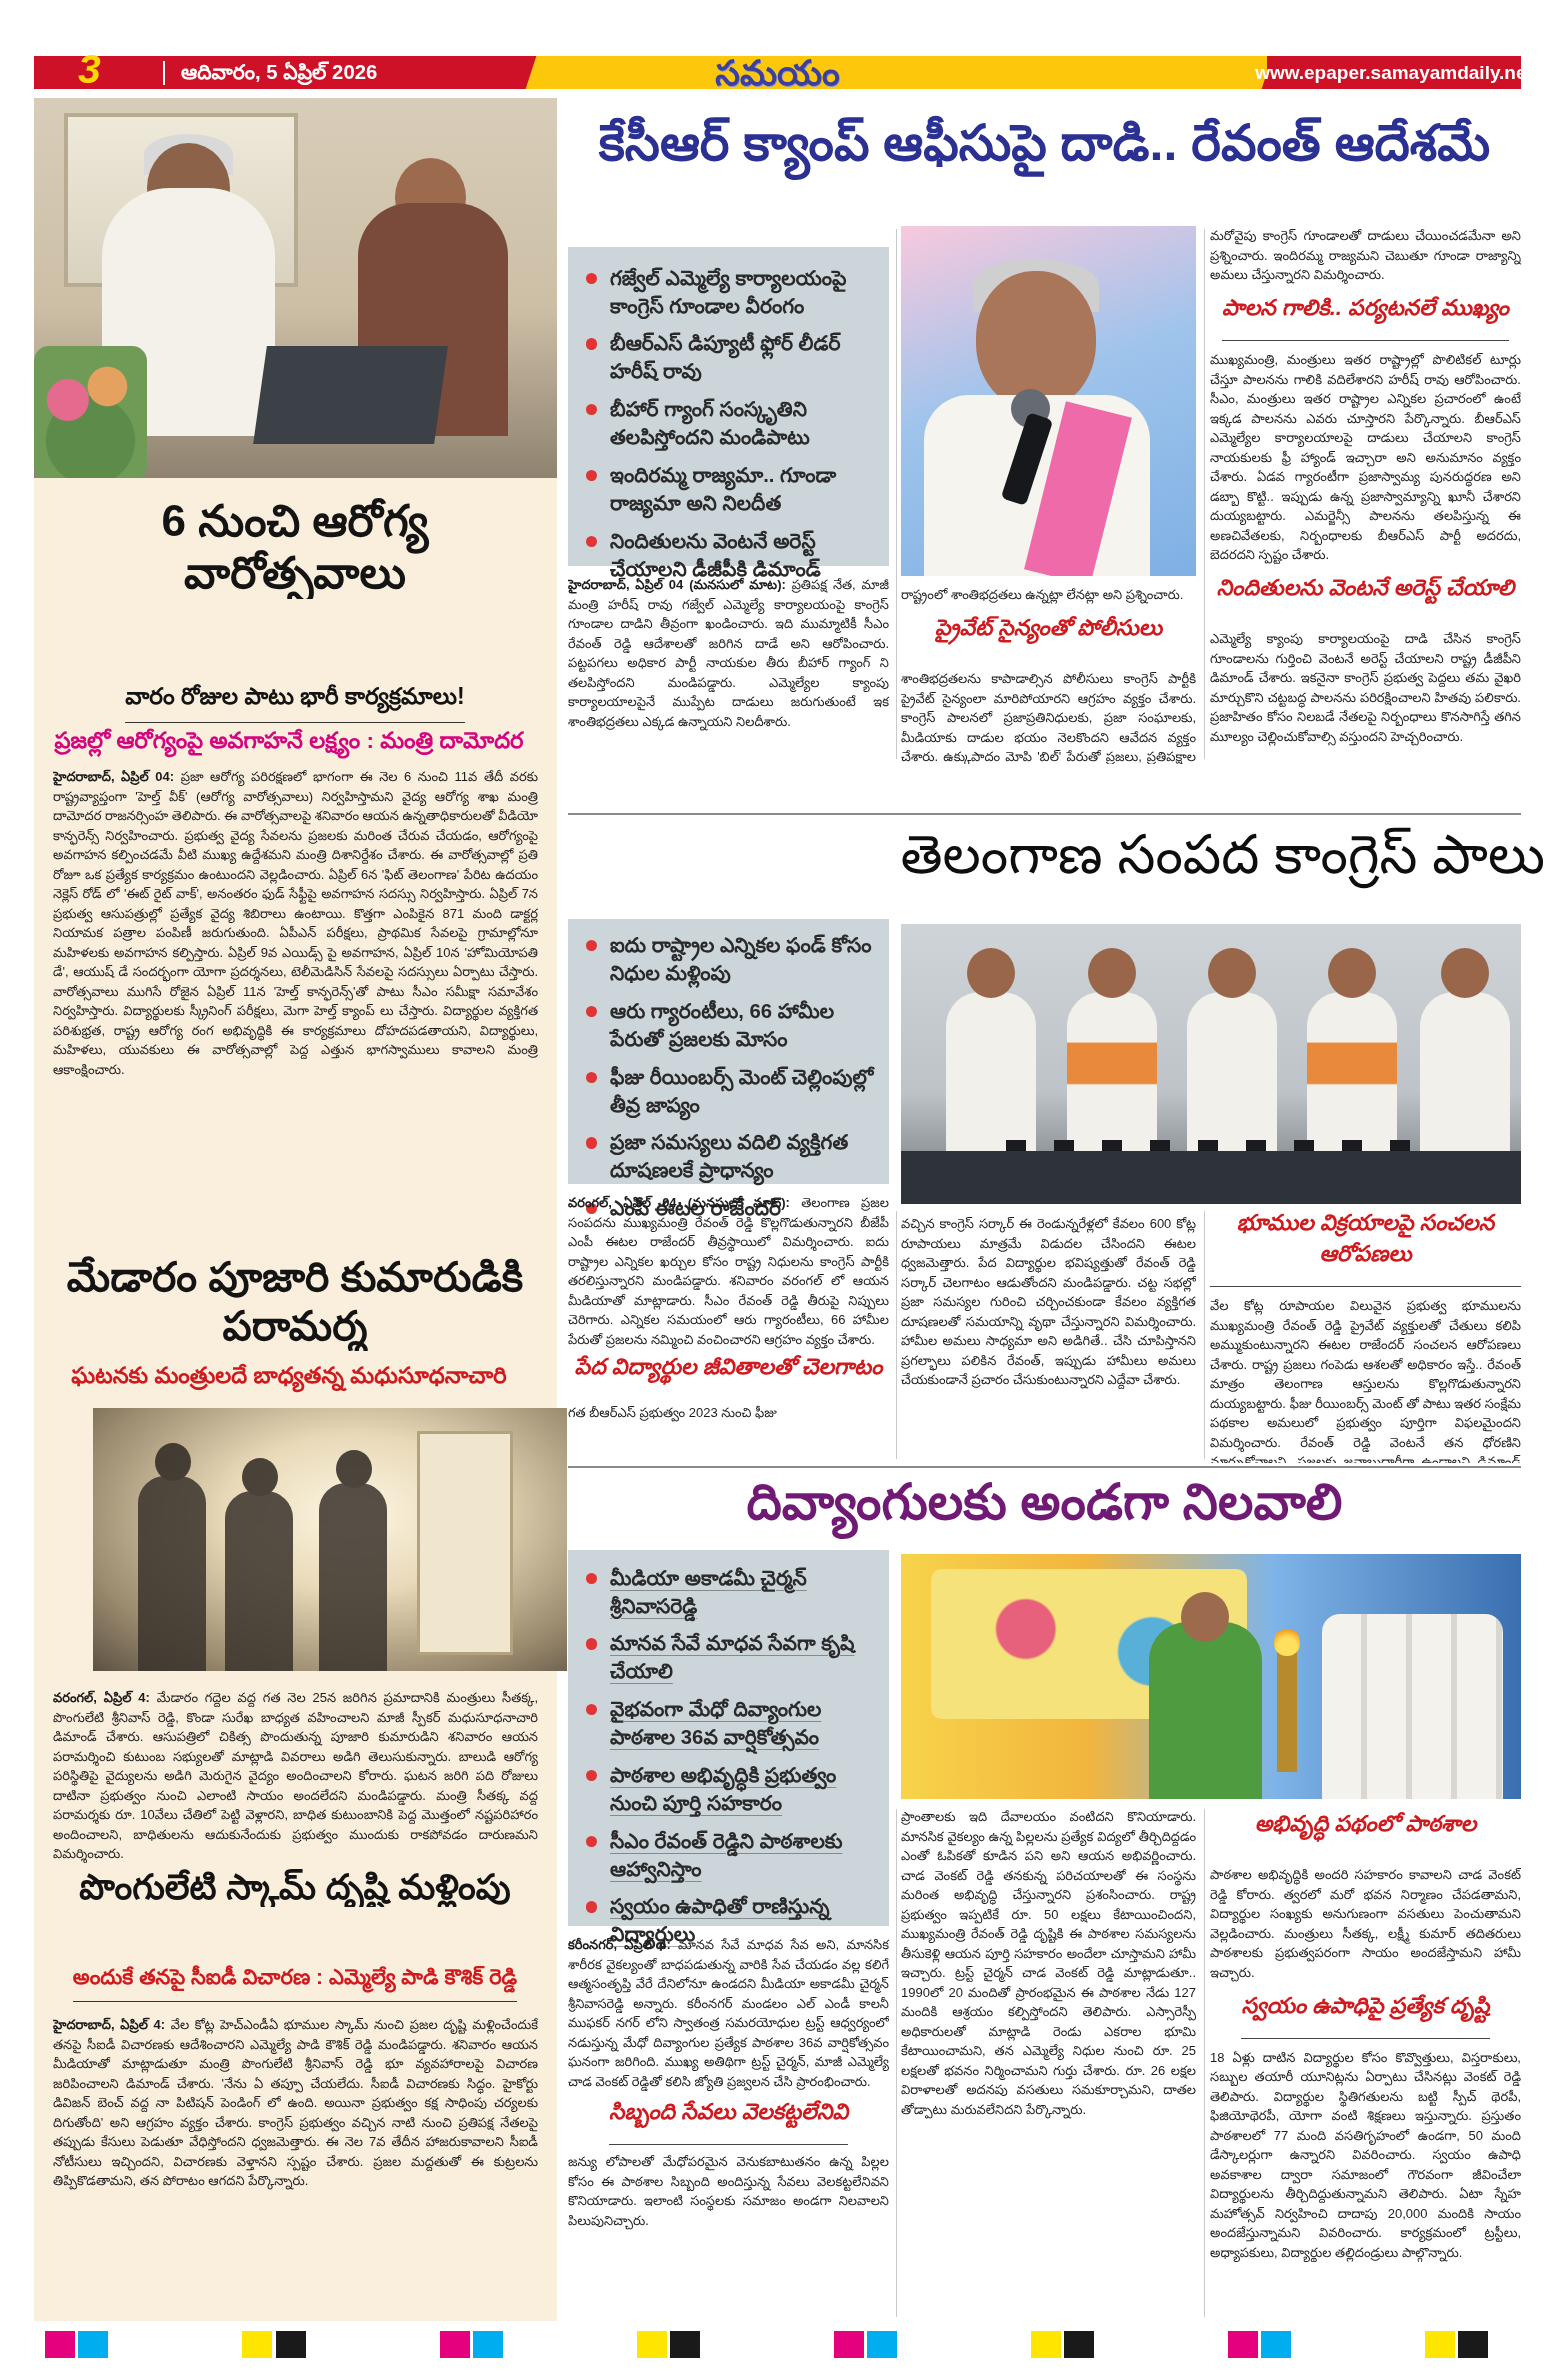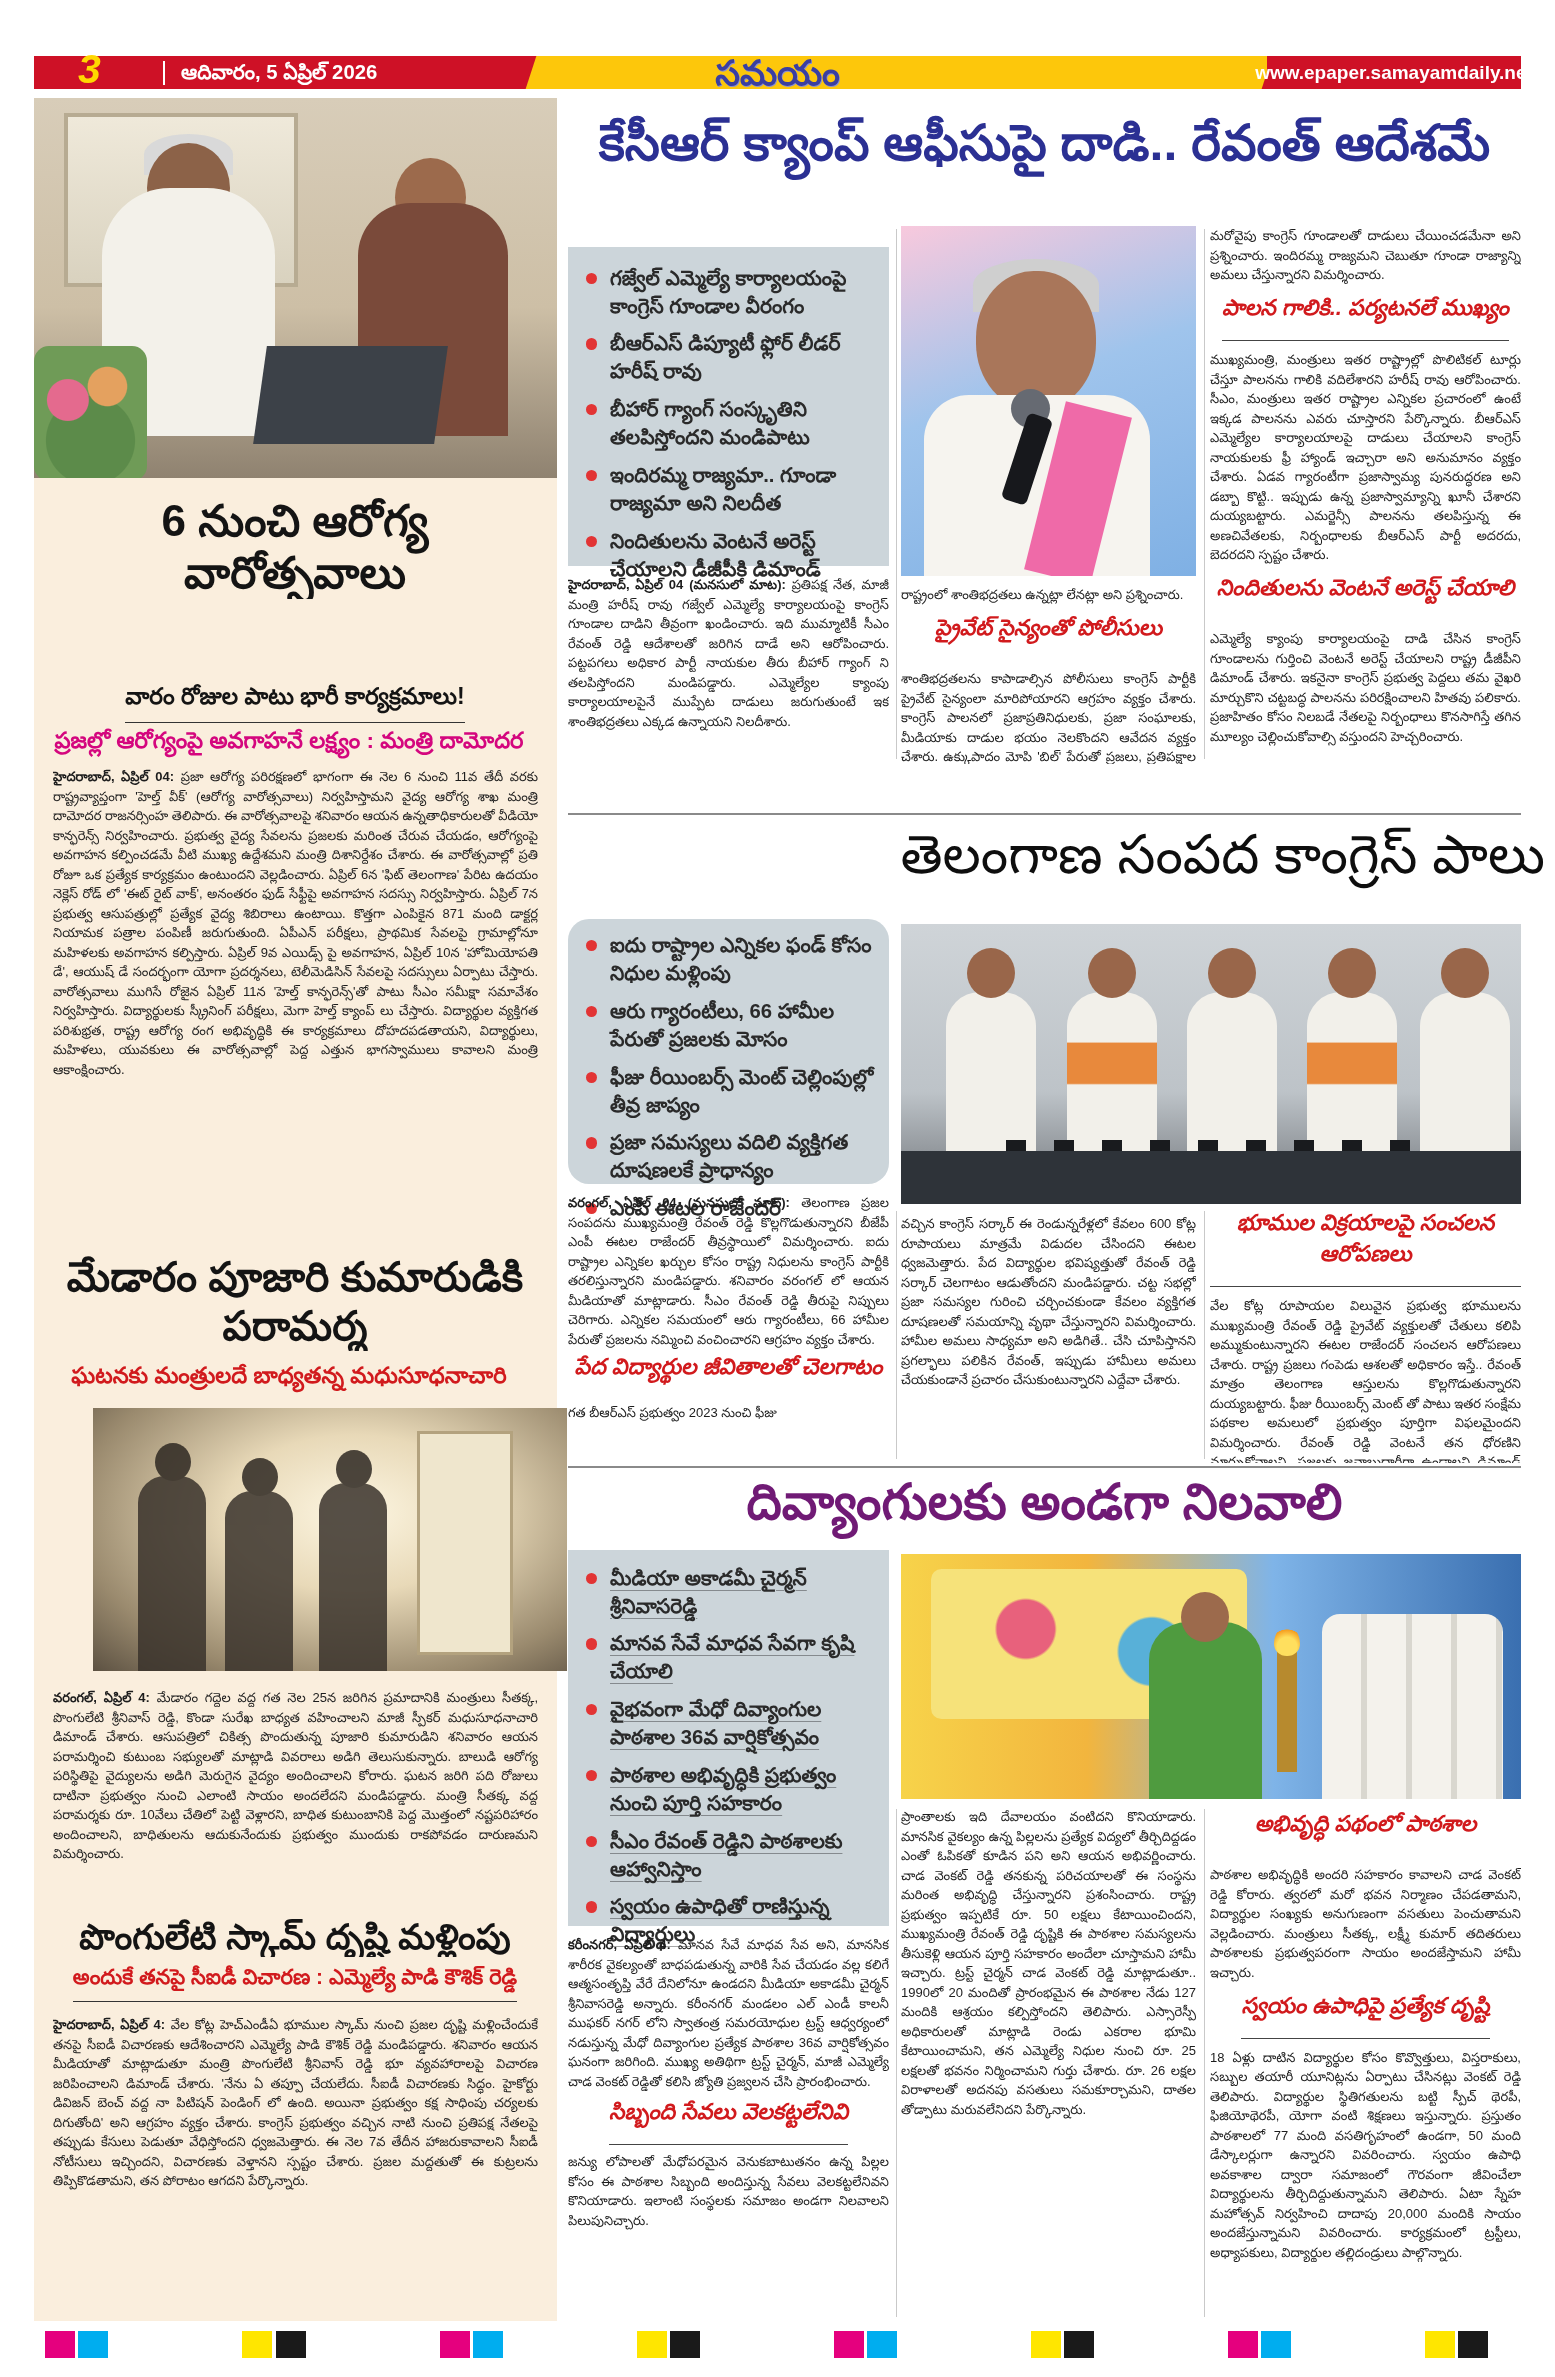--- a/index.html
+++ b/index.html
@@ -129,21 +129,21 @@
       </div>
     <div class="fig" style="left:226px;top:75px;">
         <div class="h"></div>
       </div>
   </div>
 
   <div class="abs" style="left:53px;top:1688px;width:485px;height:218px;">
     <p class="body"><b class="dl">వరంగల్, ఏప్రిల్ 4:</b> <span>మేడారం గద్దెల వద్ద గత నెల 25న జరిగిన ప్రమాదానికి మంత్రులు సీతక్క, పొంగులేటి శ్రీనివాస్ రెడ్డి, కొండా సురేఖ బాధ్యత వహించాలని మాజీ స్పీకర్ మధుసూధనాచారి డిమాండ్ చేశారు. ఆసుపత్రిలో చికిత్స పొందుతున్న పూజారి కుమారుడిని శనివారం ఆయన పరామర్శించి కుటుంబ సభ్యులతో మాట్లాడి వివరాలు అడిగి తెలుసుకున్నారు. బాలుడి ఆరోగ్య పరిస్థితిపై వైద్యులను అడిగి మెరుగైన వైద్యం అందించాలని కోరారు. ఘటన జరిగి పది రోజులు దాటినా ప్రభుత్వం నుంచి ఎలాంటి సాయం అందలేదని మండిపడ్డారు. మంత్రి సీతక్క వద్ద పరామర్శకు రూ. 10వేలు చేతిలో పెట్టి వెళ్లారని, బాధిత కుటుంబానికి పెద్ద మొత్తంలో నష్టపరిహారం అందించాలని, బాధితులను ఆదుకునేందుకు ప్రభుత్వం ముందుకు రాకపోవడం దారుణమని విమర్శించారు.</span></p>
   </div>
 
-  <div class="lh abs" style="top:1917px;font-size:35px;line-height:1.15;">పొంగులేటి స్కామ్ దృష్టి మళ్లింపు</div>
+  <div class="lh abs" style="top:1867px;font-size:35px;line-height:1.15;">పొంగులేటి స్కామ్ దృష్టి మళ్లింపు</div>
   <div class="sub-ul abs" style="top:1965px;font-size:21px;color:#d11a1d;"><span>అందుకే తనపై సీఐడీ విచారణ : ఎమ్మెల్యే పాడి కౌశిక్ రెడ్డి</span></div>
   <div class="abs" style="left:53px;top:2015px;width:485px;height:302px;">
     <p class="body"><b class="dl">హైదరాబాద్, ఏప్రిల్ 4:</b> <span>వేల కోట్ల హెచ్ఎండీఏ భూముల స్కామ్ నుంచి ప్రజల దృష్టి మళ్లించేందుకే తనపై సీఐడీ విచారణకు ఆదేశించారని ఎమ్మెల్యే పాడి కౌశిక్ రెడ్డి మండిపడ్డారు. శనివారం ఆయన మీడియాతో మాట్లాడుతూ మంత్రి పొంగులేటి శ్రీనివాస్ రెడ్డి భూ వ్యవహారాలపై విచారణ జరిపించాలని డిమాండ్ చేశారు. 'నేను ఏ తప్పూ చేయలేదు. సీఐడీ విచారణకు సిద్ధం. హైకోర్టు డివిజన్ బెంచ్ వద్ద నా పిటిషన్ పెండింగ్ లో ఉంది. అయినా ప్రభుత్వం కక్ష సాధింపు చర్యలకు దిగుతోంది' అని ఆగ్రహం వ్యక్తం చేశారు. కాంగ్రెస్ ప్రభుత్వం వచ్చిన నాటి నుంచి ప్రతిపక్ష నేతలపై తప్పుడు కేసులు పెడుతూ వేధిస్తోందని ధ్వజమెత్తారు. ఈ నెల 7వ తేదీన హాజరుకావాలని సీఐడీ నోటీసులు ఇచ్చిందని, విచారణకు వెళ్తానని స్పష్టం చేశారు. ప్రజల మద్దతుతో ఈ కుట్రలను తిప్పికొడతామని, తన పోరాటం ఆగదని పేర్కొన్నారు.</span></p>
   </div>
 
   <div class="h-blue" style="top:114px;">కేసీఆర్ క్యాంప్ ఆఫీసుపై దాడి.. రేవంత్ ఆదేశమే</div>
 
   <div class="bbox" style="top:247px;height:319px;">
     <ul>
       <li>గజ్వేల్ ఎమ్మెల్యే కార్యాలయంపై కాంగ్రెస్ గూండాల వీరంగం</li>
@@ -178,21 +178,21 @@
     <h4 class="redsub"><span>పాలన గాలికి.. పర్యటనలే ముఖ్యం</span></h4>
     <p class="body">ముఖ్యమంత్రి, మంత్రులు ఇతర రాష్ట్రాల్లో పొలిటికల్ టూర్లు చేస్తూ పాలనను గాలికి వదిలేశారని హరీష్ రావు ఆరోపించారు. సీఎం, మంత్రులు ఇతర రాష్ట్రాల ఎన్నికల ప్రచారంలో ఉంటే ఇక్కడ పాలనను ఎవరు చూస్తారని పేర్కొన్నారు. బీఆర్ఎస్ ఎమ్మెల్యేల కార్యాలయాలపై దాడులు చేయాలని కాంగ్రెస్ నాయకులకు ఫ్రీ హ్యాండ్ ఇచ్చారా అని అనుమానం వ్యక్తం చేశారు. ఏడవ గ్యారంటీగా ప్రజాస్వామ్య పునరుద్ధరణ అని డబ్బా కొట్టి.. ఇప్పుడు ఉన్న ప్రజాస్వామ్యాన్ని ఖూనీ చేశారని దుయ్యబట్టారు. ఎమర్జెన్సీ పాలనను తలపిస్తున్న ఈ అణచివేతలకు, నిర్బంధాలకు బీఆర్ఎస్ పార్టీ అదరదు, బెదరదని స్పష్టం చేశారు.</p>
     <h4 class="redsub noline"><span>నిందితులను వెంటనే అరెస్ట్ చేయాలి</span></h4>
     <p class="body">ఎమ్మెల్యే క్యాంపు కార్యాలయంపై దాడి చేసిన కాంగ్రెస్ గూండాలను గుర్తించి వెంటనే అరెస్ట్ చేయాలని రాష్ట్ర డీజీపీని డిమాండ్ చేశారు. ఇకనైనా కాంగ్రెస్ ప్రభుత్వ పెద్దలు తమ వైఖరి మార్చుకొని చట్టబద్ధ పాలనను పరిరక్షించాలని హితవు పలికారు. ప్రజాహితం కోసం నిలబడే నేతలపై నిర్బంధాలు కొనసాగిస్తే తగిన మూల్యం చెల్లించుకోవాల్సి వస్తుందని హెచ్చరించారు.</p>
   </div>
 
   <div class="hrline" style="top:813px;"></div>
 
   <div class="h-black" style="top:823px;">తెలంగాణ సంపద కాంగ్రెస్ పాలు</div>
 
-  <div class="bbox" style="top:919px;height:265px;padding-top:12px;border-radius:21px;">
+  <div class="bbox" style="top:919px;height:265px;padding-top:12px;">
     <ul style="font-size:19.6px;">
       <li>ఐదు రాష్ట్రాల ఎన్నికల ఫండ్ కోసం నిధుల మళ్లింపు</li>
       <li>ఆరు గ్యారంటీలు, 66 హామీల పేరుతో ప్రజలకు మోసం</li>
       <li>ఫీజు రీయింబర్స్ మెంట్ చెల్లింపుల్లో తీవ్ర జాప్యం</li>
       <li>ప్రజా సమస్యలు వదిలి వ్యక్తిగత దూషణలకే ప్రాధాన్యం</li>
       <li>ఎంపీ ఈటల రాజేందర్</li>
     </ul>
   </div>
 
   <div class="photo ph-press">

